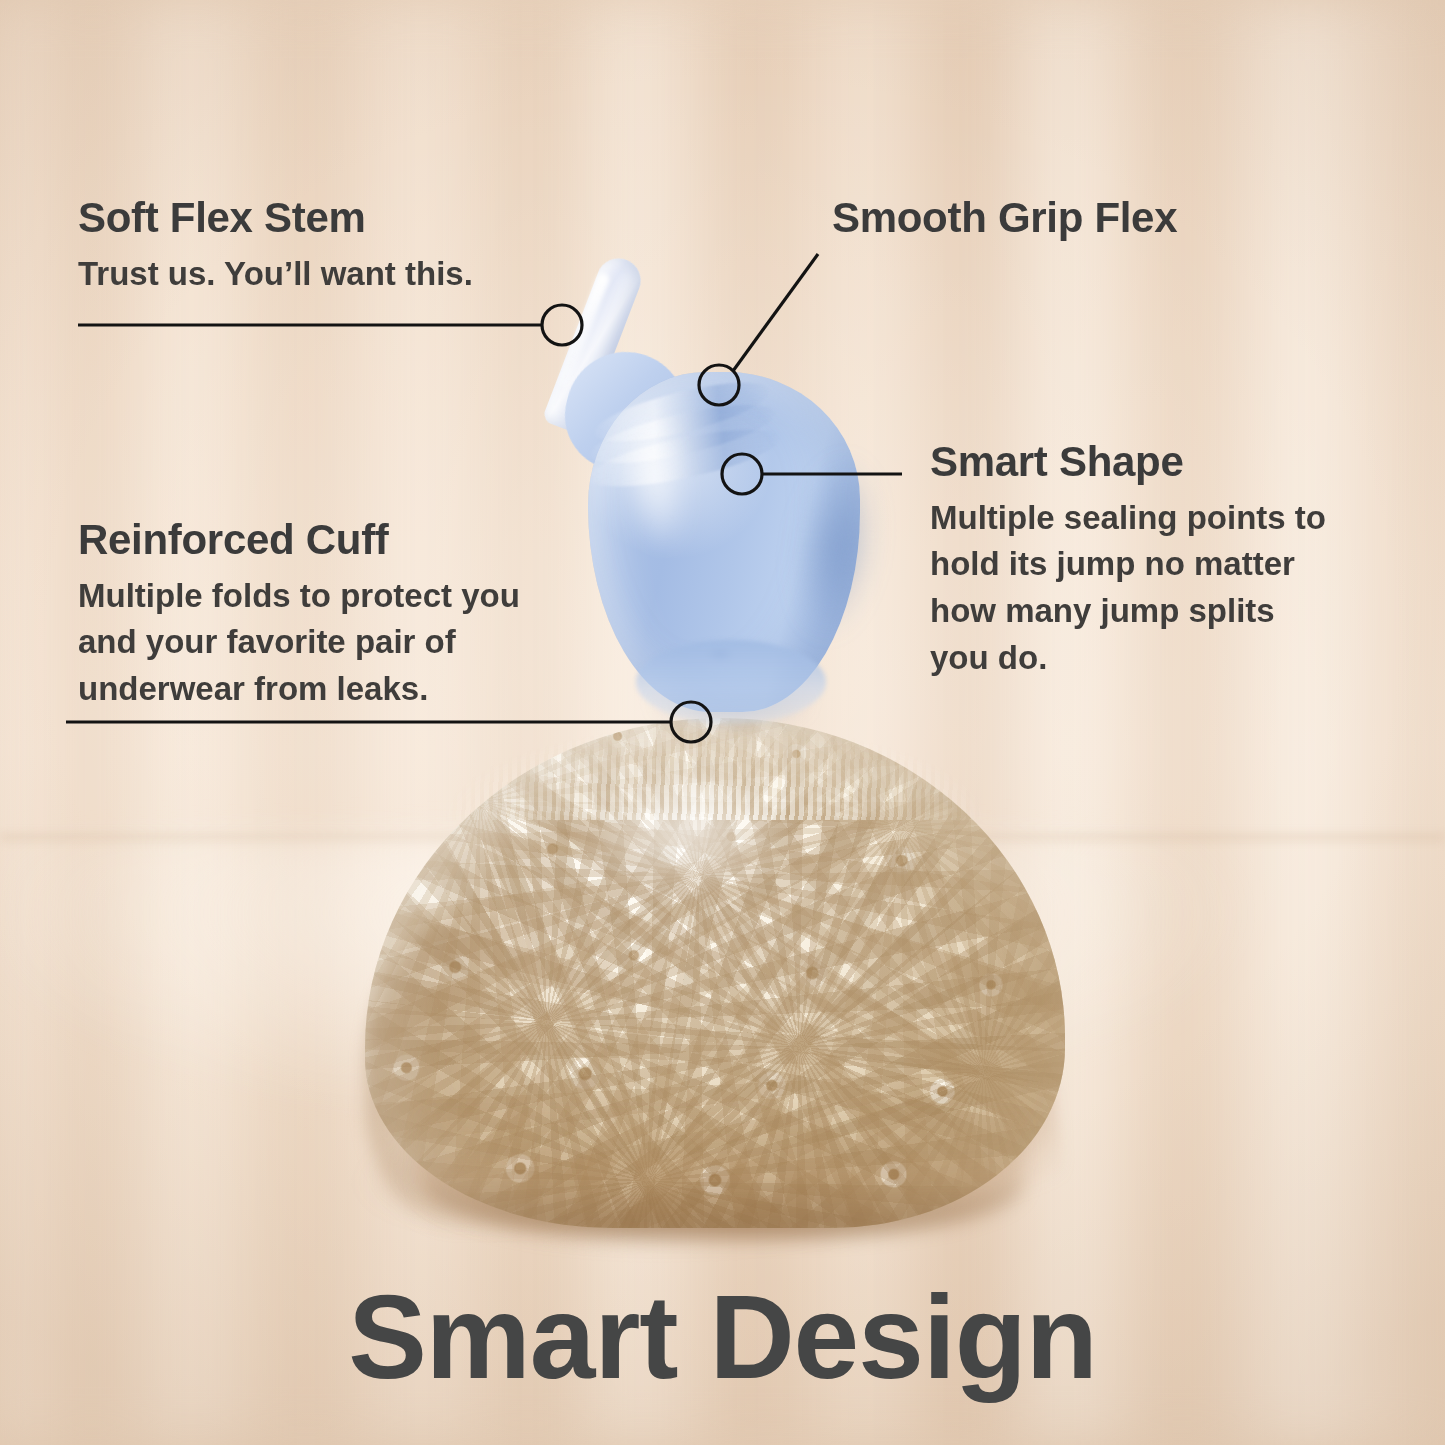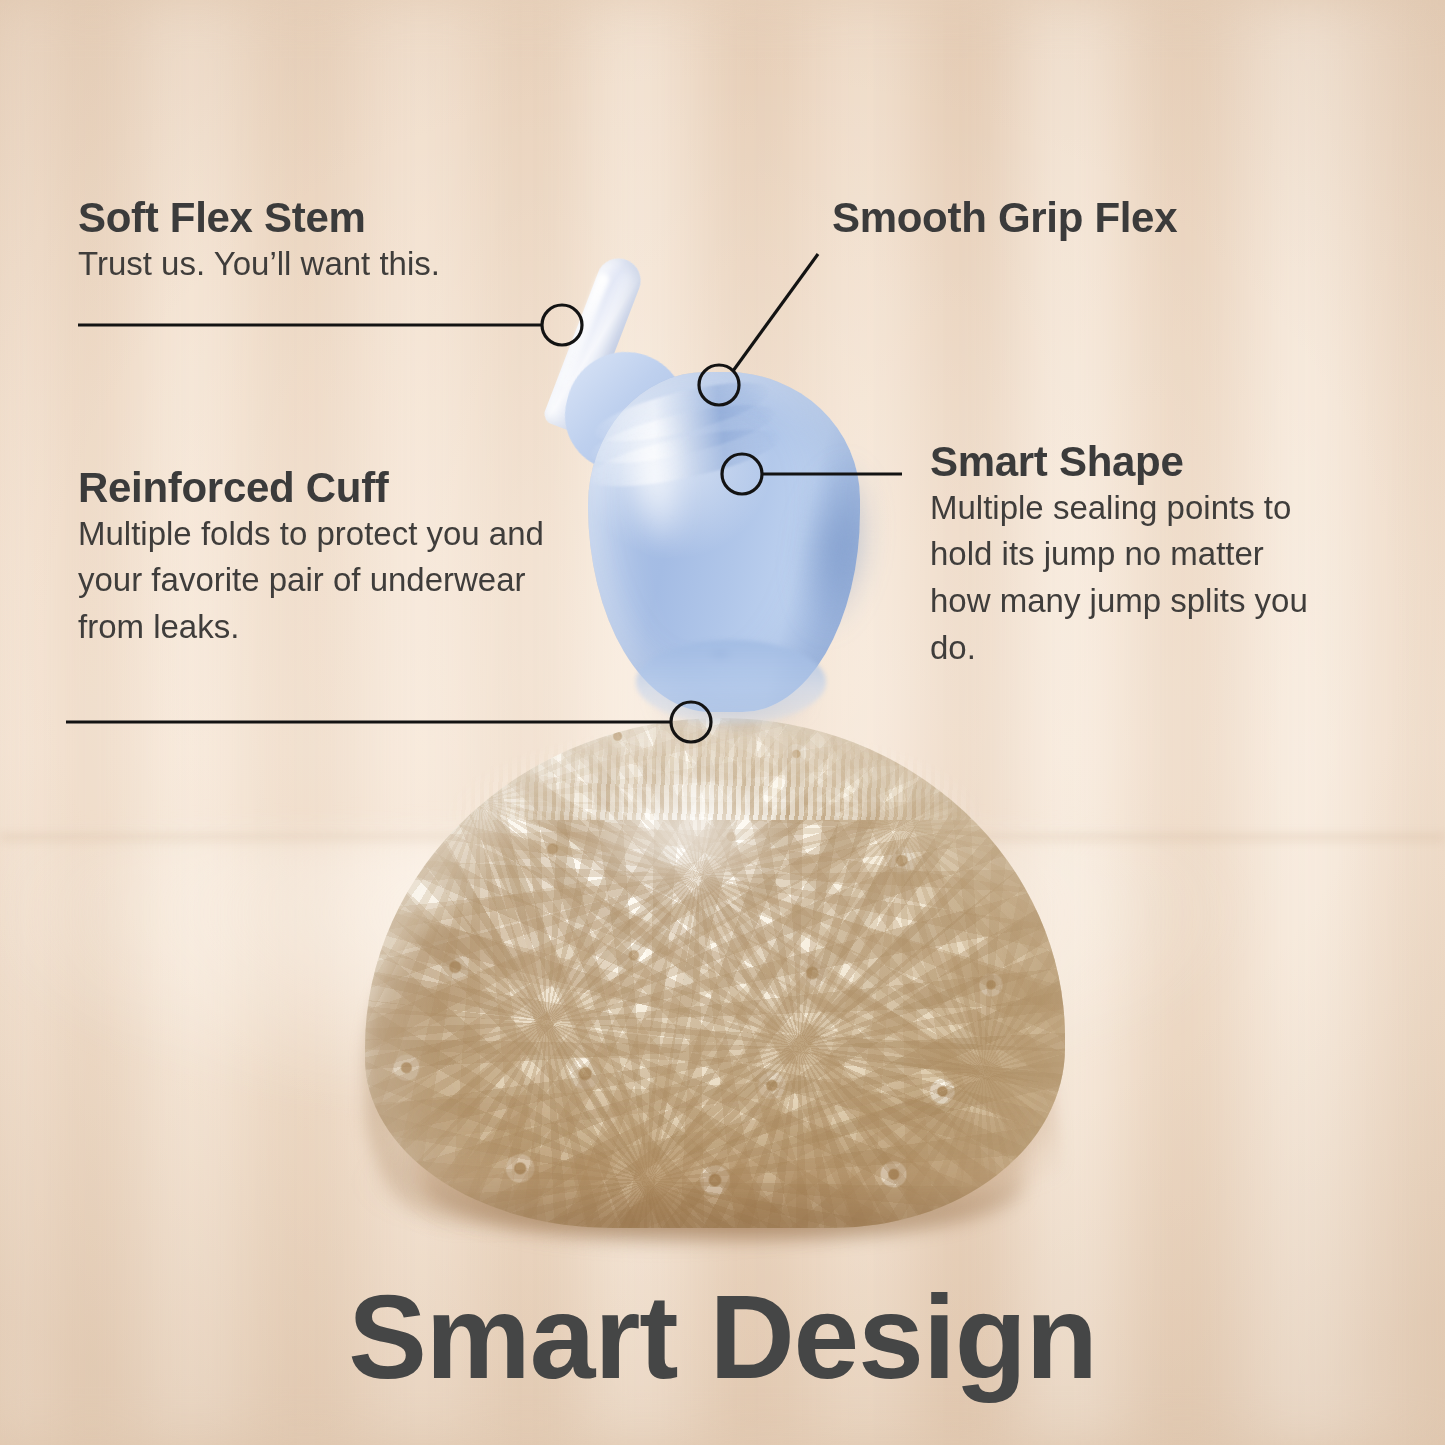--- a/index.html
+++ b/index.html
@@ -279,27 +279,28 @@
   .co-title{
     font-size:42px;
     font-weight:700;
     color:#3b3b3b;
     letter-spacing:-.3px;
     line-height:1.06;
     white-space:nowrap;
   }
   .co-desc{
     font-size:33px;
-    font-weight:400;
+    font-weight:700;
     color:#3f3d3b;
     line-height:1.42;
+    margin-top:10px;
   }
 
   #c-stem{ left:78px;  top:196px; }
-  #c-cuff{ left:78px;  top:466px; width:470px; }
+  #c-cuff{ left:78px;  top:518px; width:470px; }
   #c-rings{ left:832px; top:196px; }
   #c-shape{ left:930px; top:440px; width:400px; }
 
   .headline{
     position:absolute;
     left:0; right:0; top:1278px;
     text-align:center;
     font-size:118px;
     font-weight:700;
     color:#454646;

